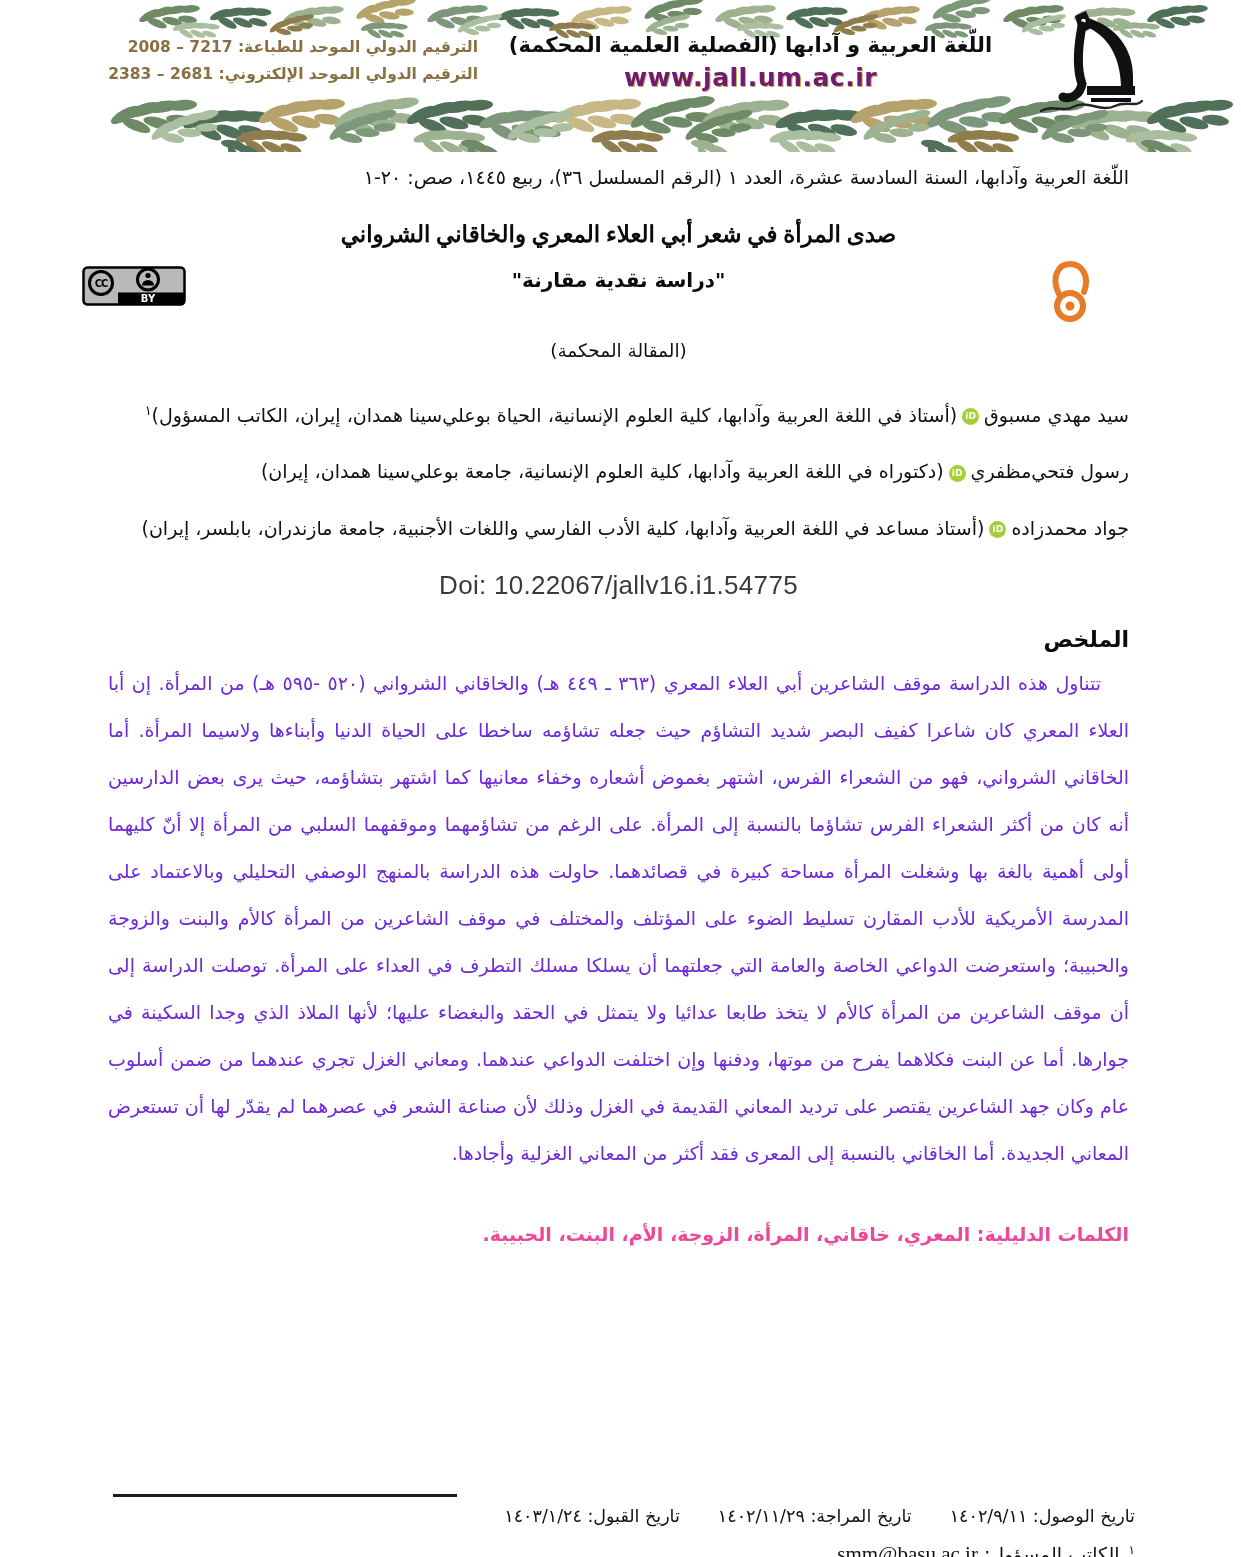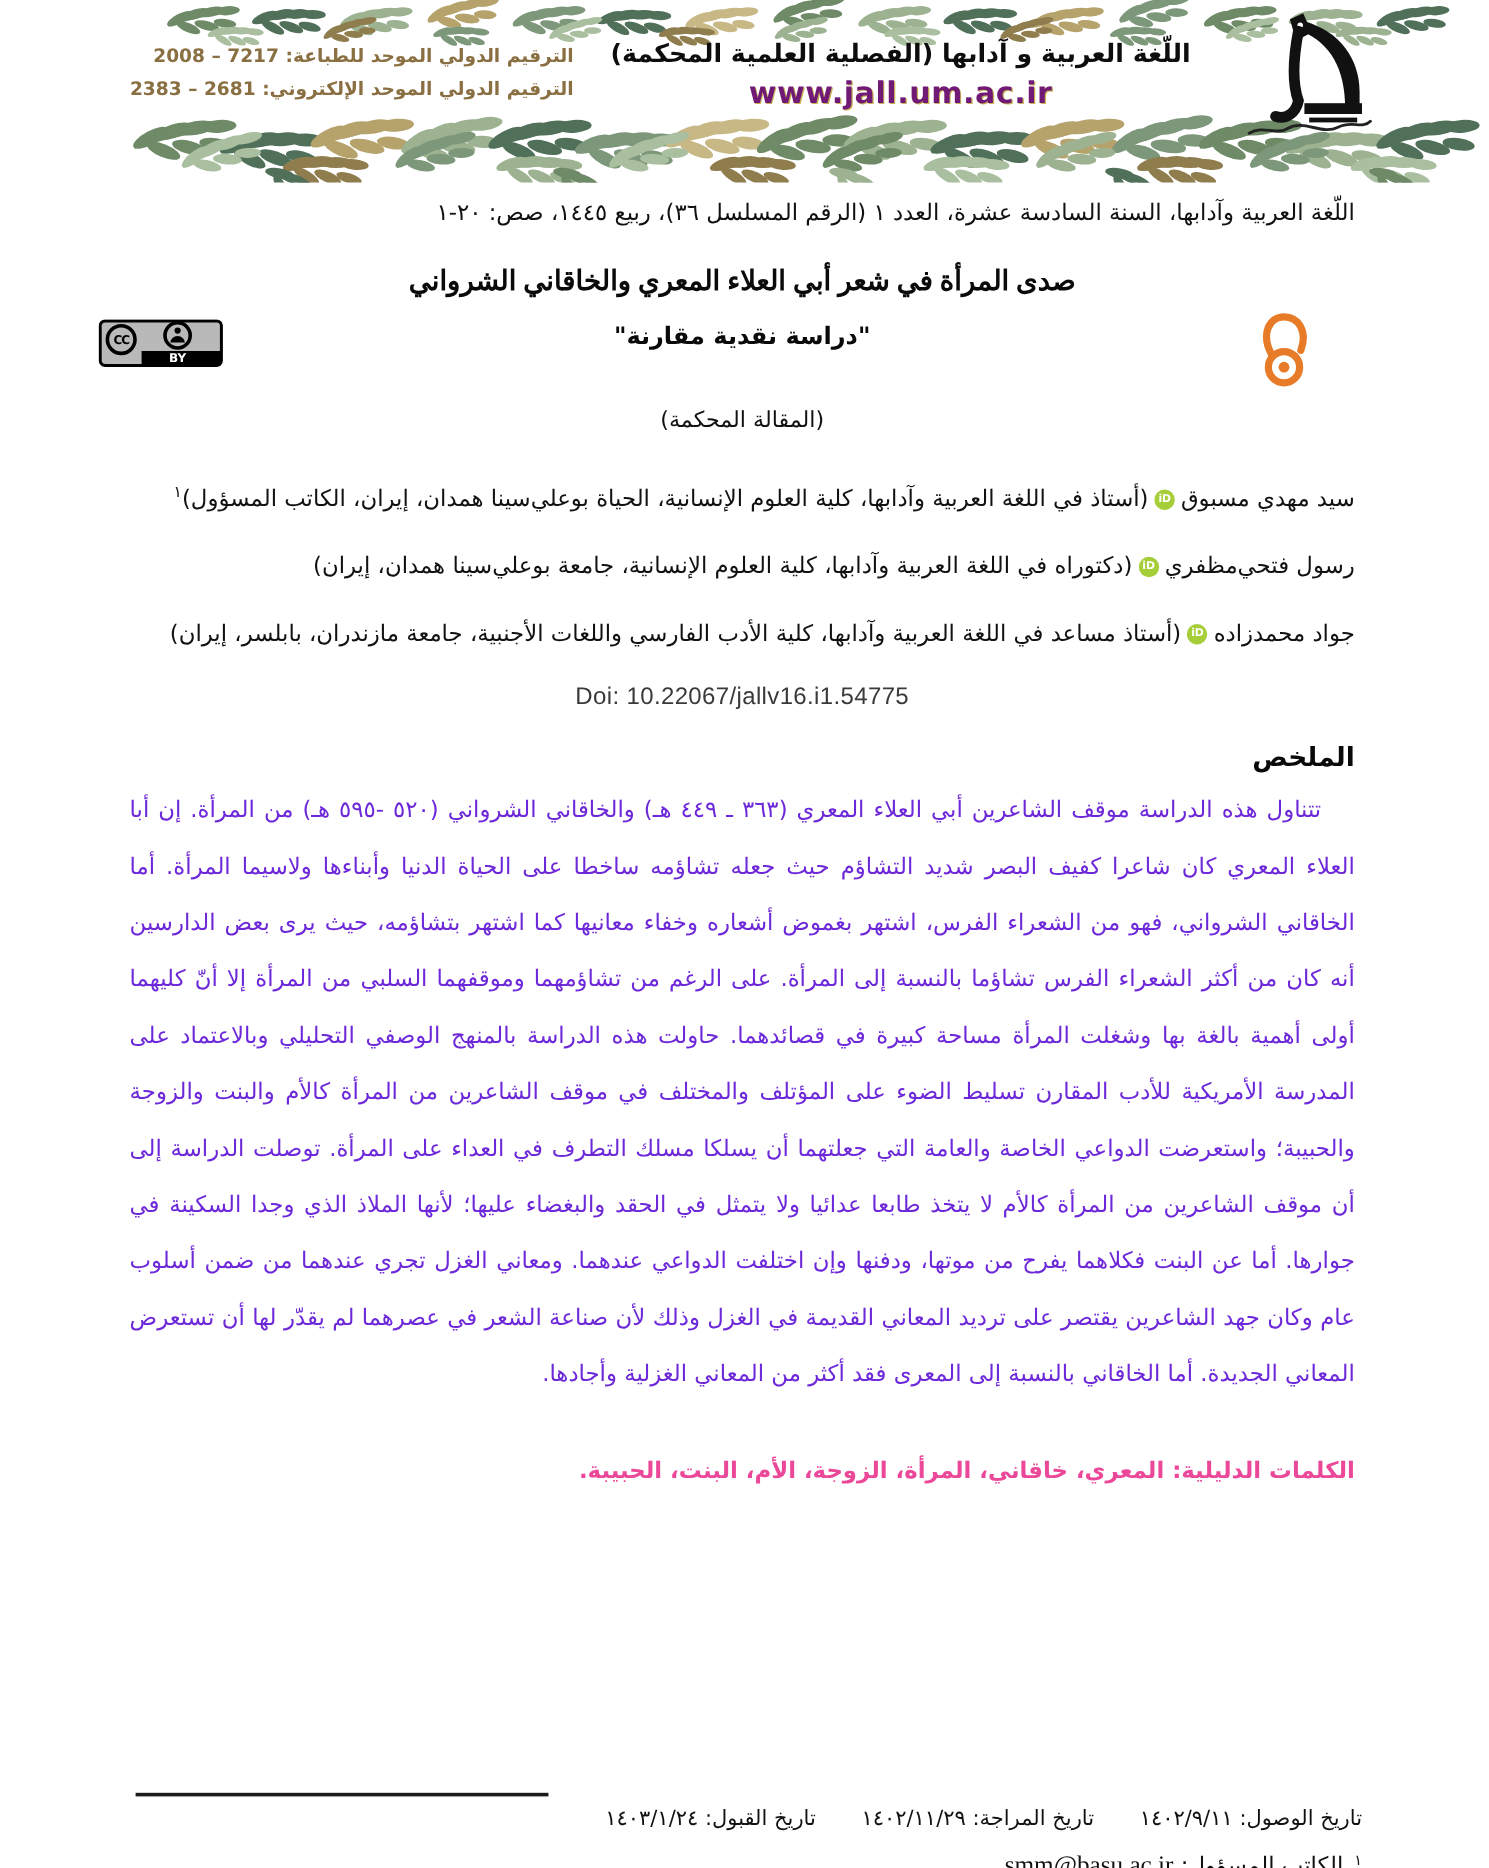--- a/index.html
+++ b/index.html
@@ -57,21 +57,21 @@
   .orcid{
     display:inline-block;width:17px;height:17px;border-radius:50%;
     background:#a6ce39;color:#fff;font-size:9px;font-weight:bold;
     text-align:center;line-height:17px;vertical-align:middle;margin:0 5px;
     direction:ltr;
   }
   .author-note{font-size:13px;vertical-align:super;}
   
   .doi{
     margin:16px 112px 0 108px;text-align:center;direction:ltr;
-    font-size:20px;color:#3a3a3a;letter-spacing:.3px;
+    font-size:26px;color:#3a3a3a;letter-spacing:.3px;
     font-family:"Liberation Sans","DejaVu Sans",sans-serif;
   }
   
   .abstract-heading{
     margin:26px 112px 0 108px;text-align:right;font-weight:bold;
     font-size:22px;color:#0a0a0a;
   }
   .abstract-body{
     margin:8px 112px 0 108px;direction:rtl;text-align:justify;
     font-size:19px;line-height:47px;color:#6d28d9;text-indent:28px;

